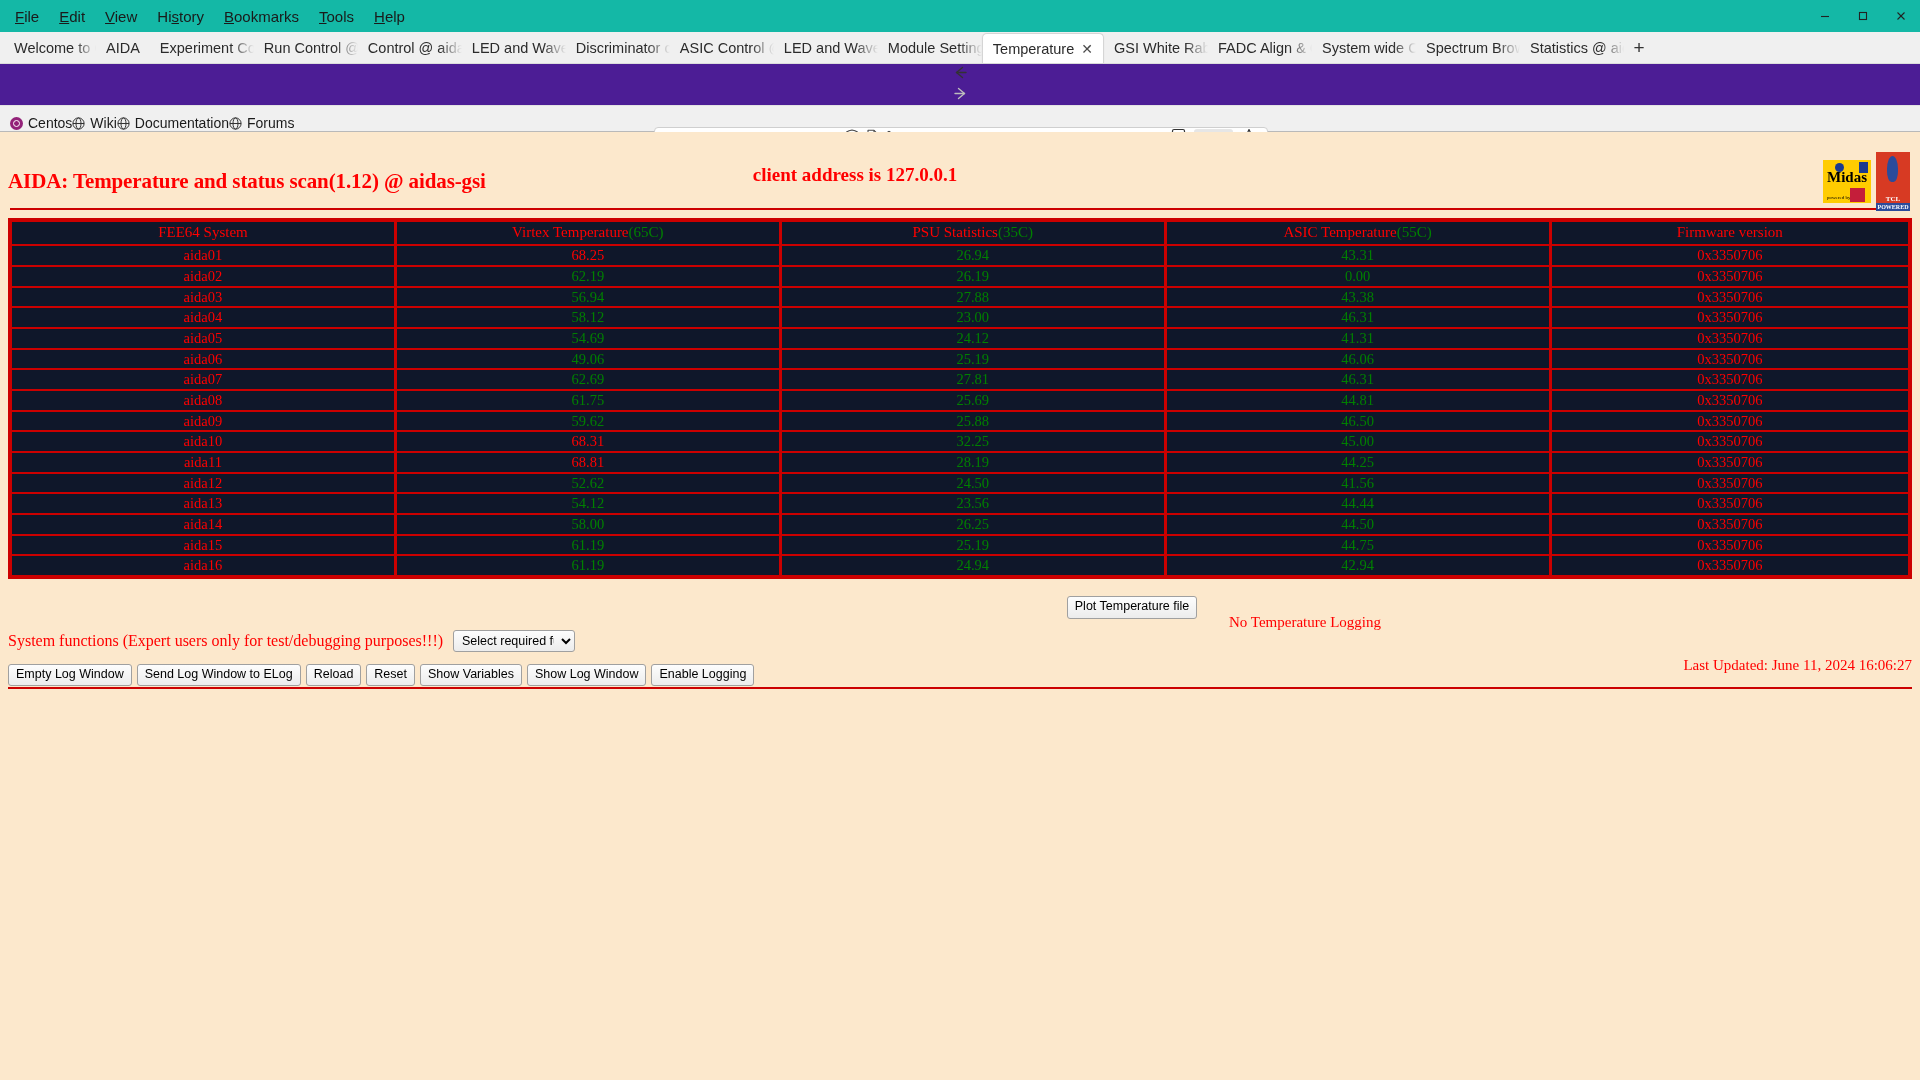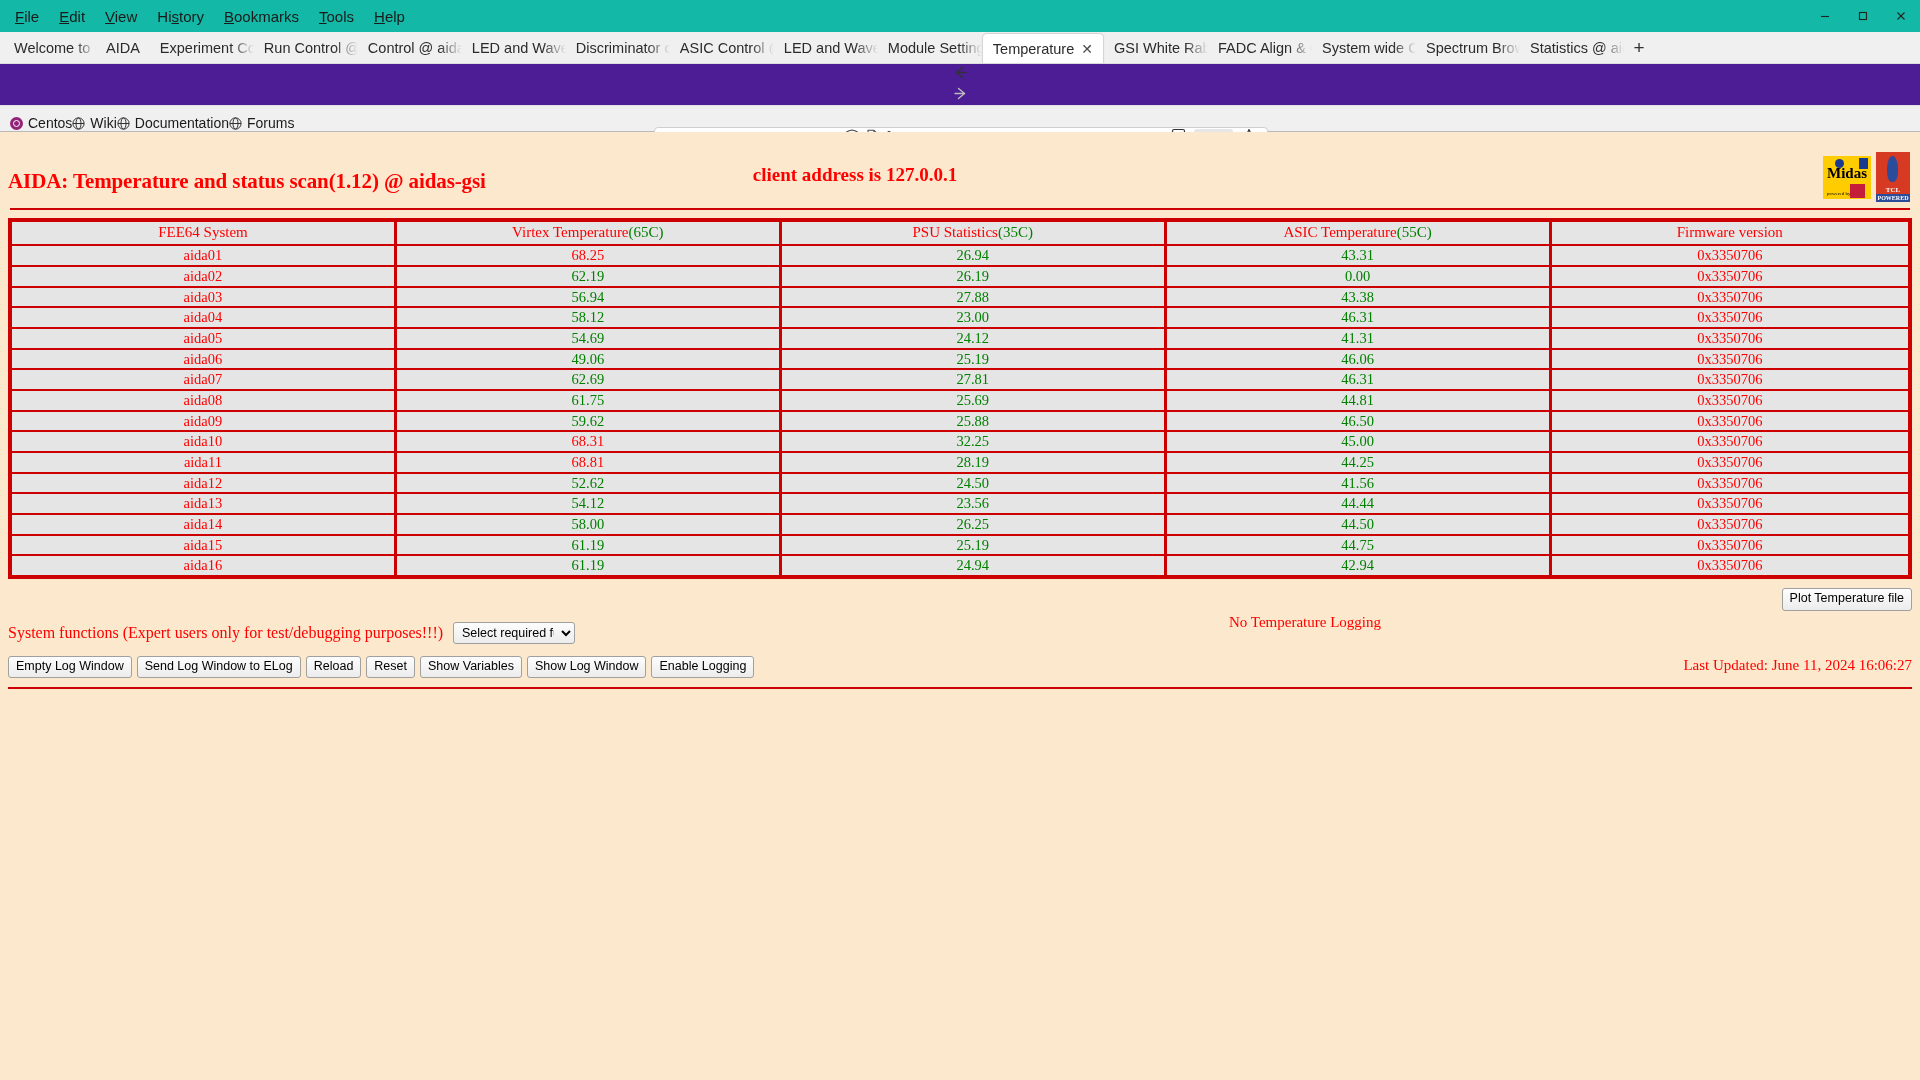--- a/index.html
+++ b/index.html
@@ -180,21 +180,21 @@
   }
   .logo-midas .m-sub {
     position: absolute; bottom: 3px; left: 4px;
     font-size: 5px; color: #000;
   }
   .logo-midas .m-badge {
     position: absolute; bottom: 1px; right: 6px;
     width: 15px; height: 14px; background: #c41e3a;
   }
   .logo-tcl {
-    width: 34px; height: 50px; background: #d73a23;
+    width: 34px; height: 59px; background: #d73a23;
     position: relative; display: block;
   }
   .logo-tcl .feather {
     position: absolute; top: 4px; left: 11px;
     width: 11px; height: 26px; background: #2b4b9b;
     border-radius: 50% 50% 40% 40%;
   }
   .logo-tcl .tcl-band {
     position: absolute; bottom: 8px; left: 0; right: 0;
     text-align: center; font-size: 7px; font-weight: bold; color: #fff;
@@ -208,21 +208,21 @@
 
   .hr-red { border: none; border-top: 2px solid #cc0000; margin: 4px 10px 8px 10px; }
 
   
   .tbl-wrap { padding: 0 8px; }
   table.tscan {
     width: 100%;
     border-collapse: separate;
     border-spacing: 0;
     border: 4px solid #cc0000;
-    background: #e5e5e5;
+    background: #0f172a;
     font-family: "Liberation Serif", serif;
   }
   table.tscan th, table.tscan td {
     border-right: 3px solid #cc0000;
     border-bottom: 2px solid #cc0000;
     text-align: center;
     font-size: 14.5px;
     font-weight: normal;
     padding: 1px 2px;
     line-height: 1.15;
@@ -236,22 +236,22 @@
   .c-green { color: #008000; }
   .col-sys { width: 20.3%; }
   .col-v   { width: 20.3%; }
   .col-p   { width: 20.3%; }
   .col-a   { width: 20.3%; }
   .col-f   { width: 18.8%; }
 
   
   .controls { position: relative; padding: 0 8px; }
   .plot-row {
-    display: flex; justify-content: flex-end;
-    padding-top: 9px; padding-left: 344px;
+    display: flex; justify-content: center;
+    padding-top: 17px; padding-left: 344px;
   }
   .btn {
     font-family: "Liberation Sans", sans-serif;
     font-size: 12.5px; color: #000;
     background: linear-gradient(#fdfdfd, #ececec);
     border: 1px solid #a0a0a0;
     border-radius: 3px;
     padding: 2px 7px 3px;
     line-height: 1.25;
     white-space: nowrap;

